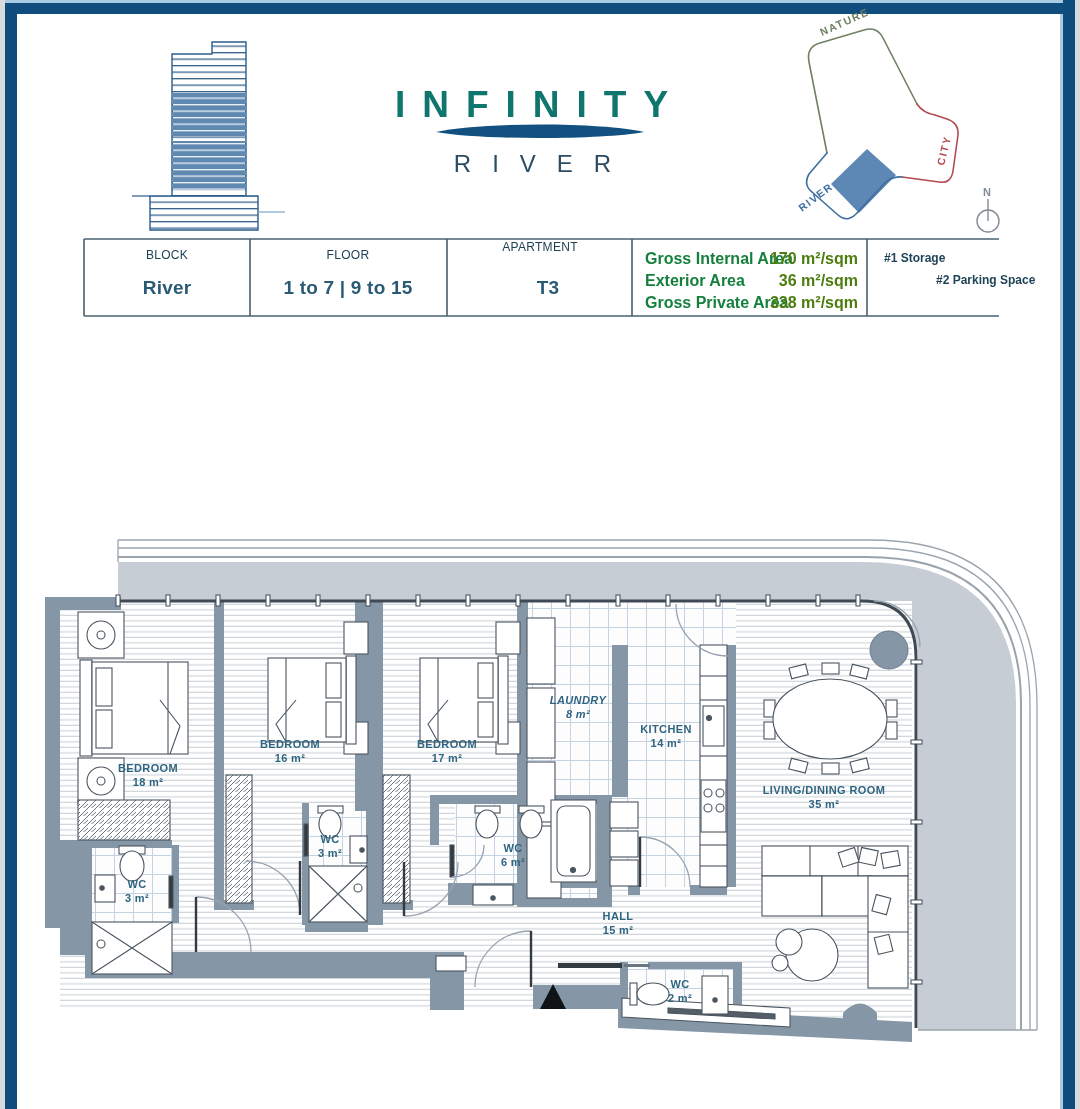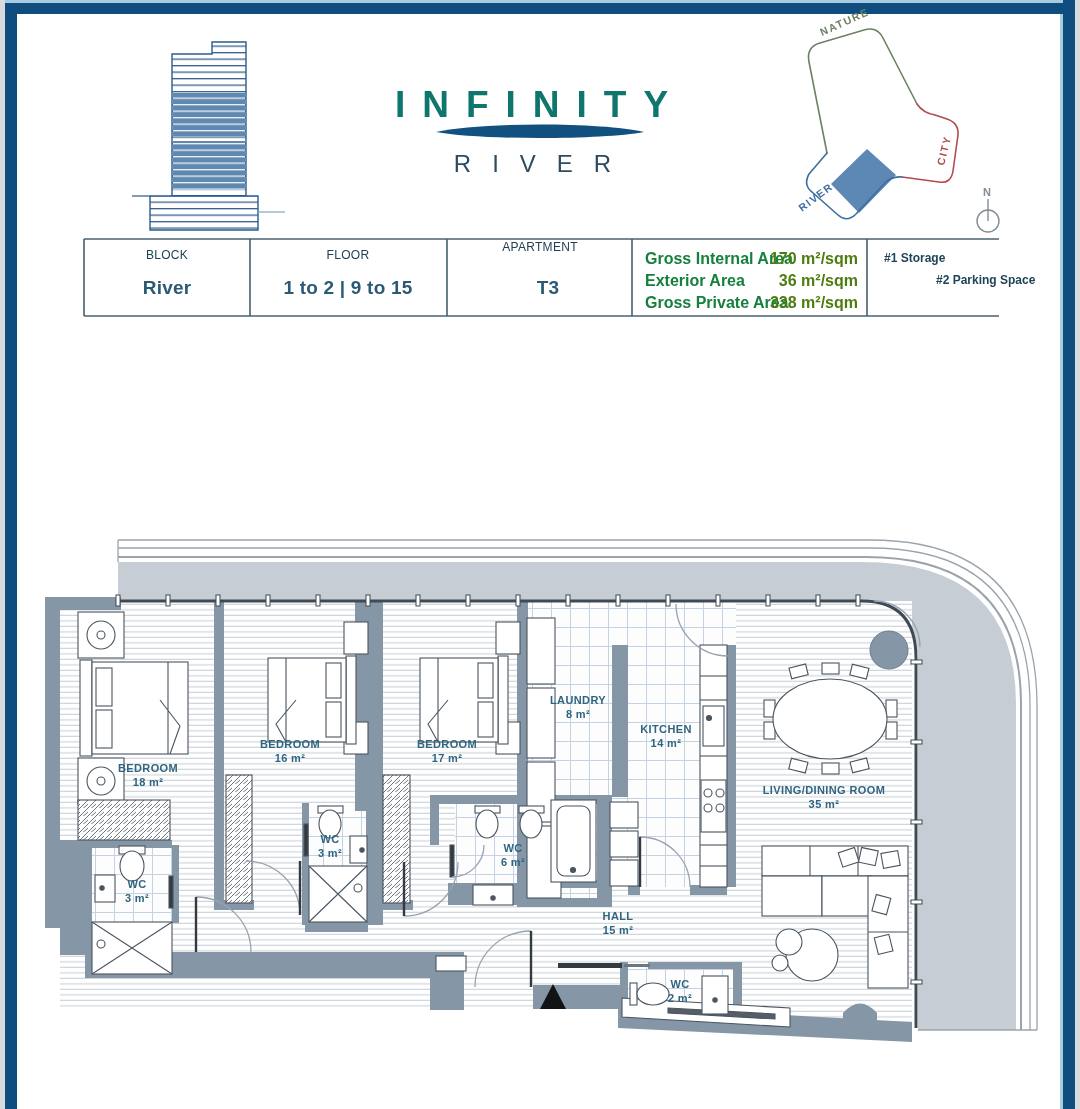--- a/index.html
+++ b/index.html
@@ -359,21 +359,21 @@
       <polygon points="540,1009 566,1009 553,984" fill="#111417"></polygon>
     </g>
   </svg>
 
   <div class="abs cx brand-title">INFINITY</div>
   <div class="abs cx brand-sub">RIVER</div>
 
   <div class="abs cx th" style="left:167px;top:248px;">BLOCK</div>
   <div class="abs cx tv" style="left:167px;top:277px;">River</div>
   <div class="abs cx th" style="left:348px;top:248px;">FLOOR</div>
-  <div class="abs cx tv" style="left:348px;top:277px;">1 to 2 | 9 to 15</div>
+  <div class="abs cx tv" style="left:348px;top:277px;">1 to 7 | 9 to 15</div>
   <div class="abs cx th" style="left:540px;top:240px;text-align:right;">APARTMENT</div>
   <div class="abs cx tv" style="left:540px;top:277px;margin-left:8px;">T3</div>
 
   <div class="abs arow-l" style="left:645px;top:250px;">Gross Internal Area</div>
   <div class="abs arow-v" style="left:763px;top:250px;">170 m²/sqm</div>
   <div class="abs arow-l" style="left:645px;top:272px;">Exterior Area</div>
   <div class="abs arow-v" style="left:763px;top:272px;">36 m²/sqm</div>
   <div class="abs arow-l" style="left:645px;top:294px;">Gross Private Area</div>
   <div class="abs arow-v" style="left:763px;top:294px;">338 m²/sqm</div>
 
@@ -385,21 +385,21 @@
       <div>18 m²</div>
   </div>
   <div class="abs cx room-label" style="left:290px;top:738px;">
     <div>BEDROOM</div>
       <div>16 m²</div>
   </div>
   <div class="abs cx room-label" style="left:447px;top:738px;">
     <div>BEDROOM</div>
       <div>17 m²</div>
   </div>
-  <div class="abs cx room-label" style="left:578px;top:694px;">
+  <div class="abs cx room-label" style="left:578px;top:694px;font-style:italic;">
     <div>LAUNDRY</div>
       <div>8 m²</div>
   </div>
   <div class="abs cx room-label" style="left:666px;top:723px;">
     <div>KITCHEN</div>
       <div>14 m²</div>
   </div>
   <div class="abs cx room-label" style="left:824px;top:784px;">
     <div>LIVING/DINING ROOM</div>
       <div>35 m²</div>

